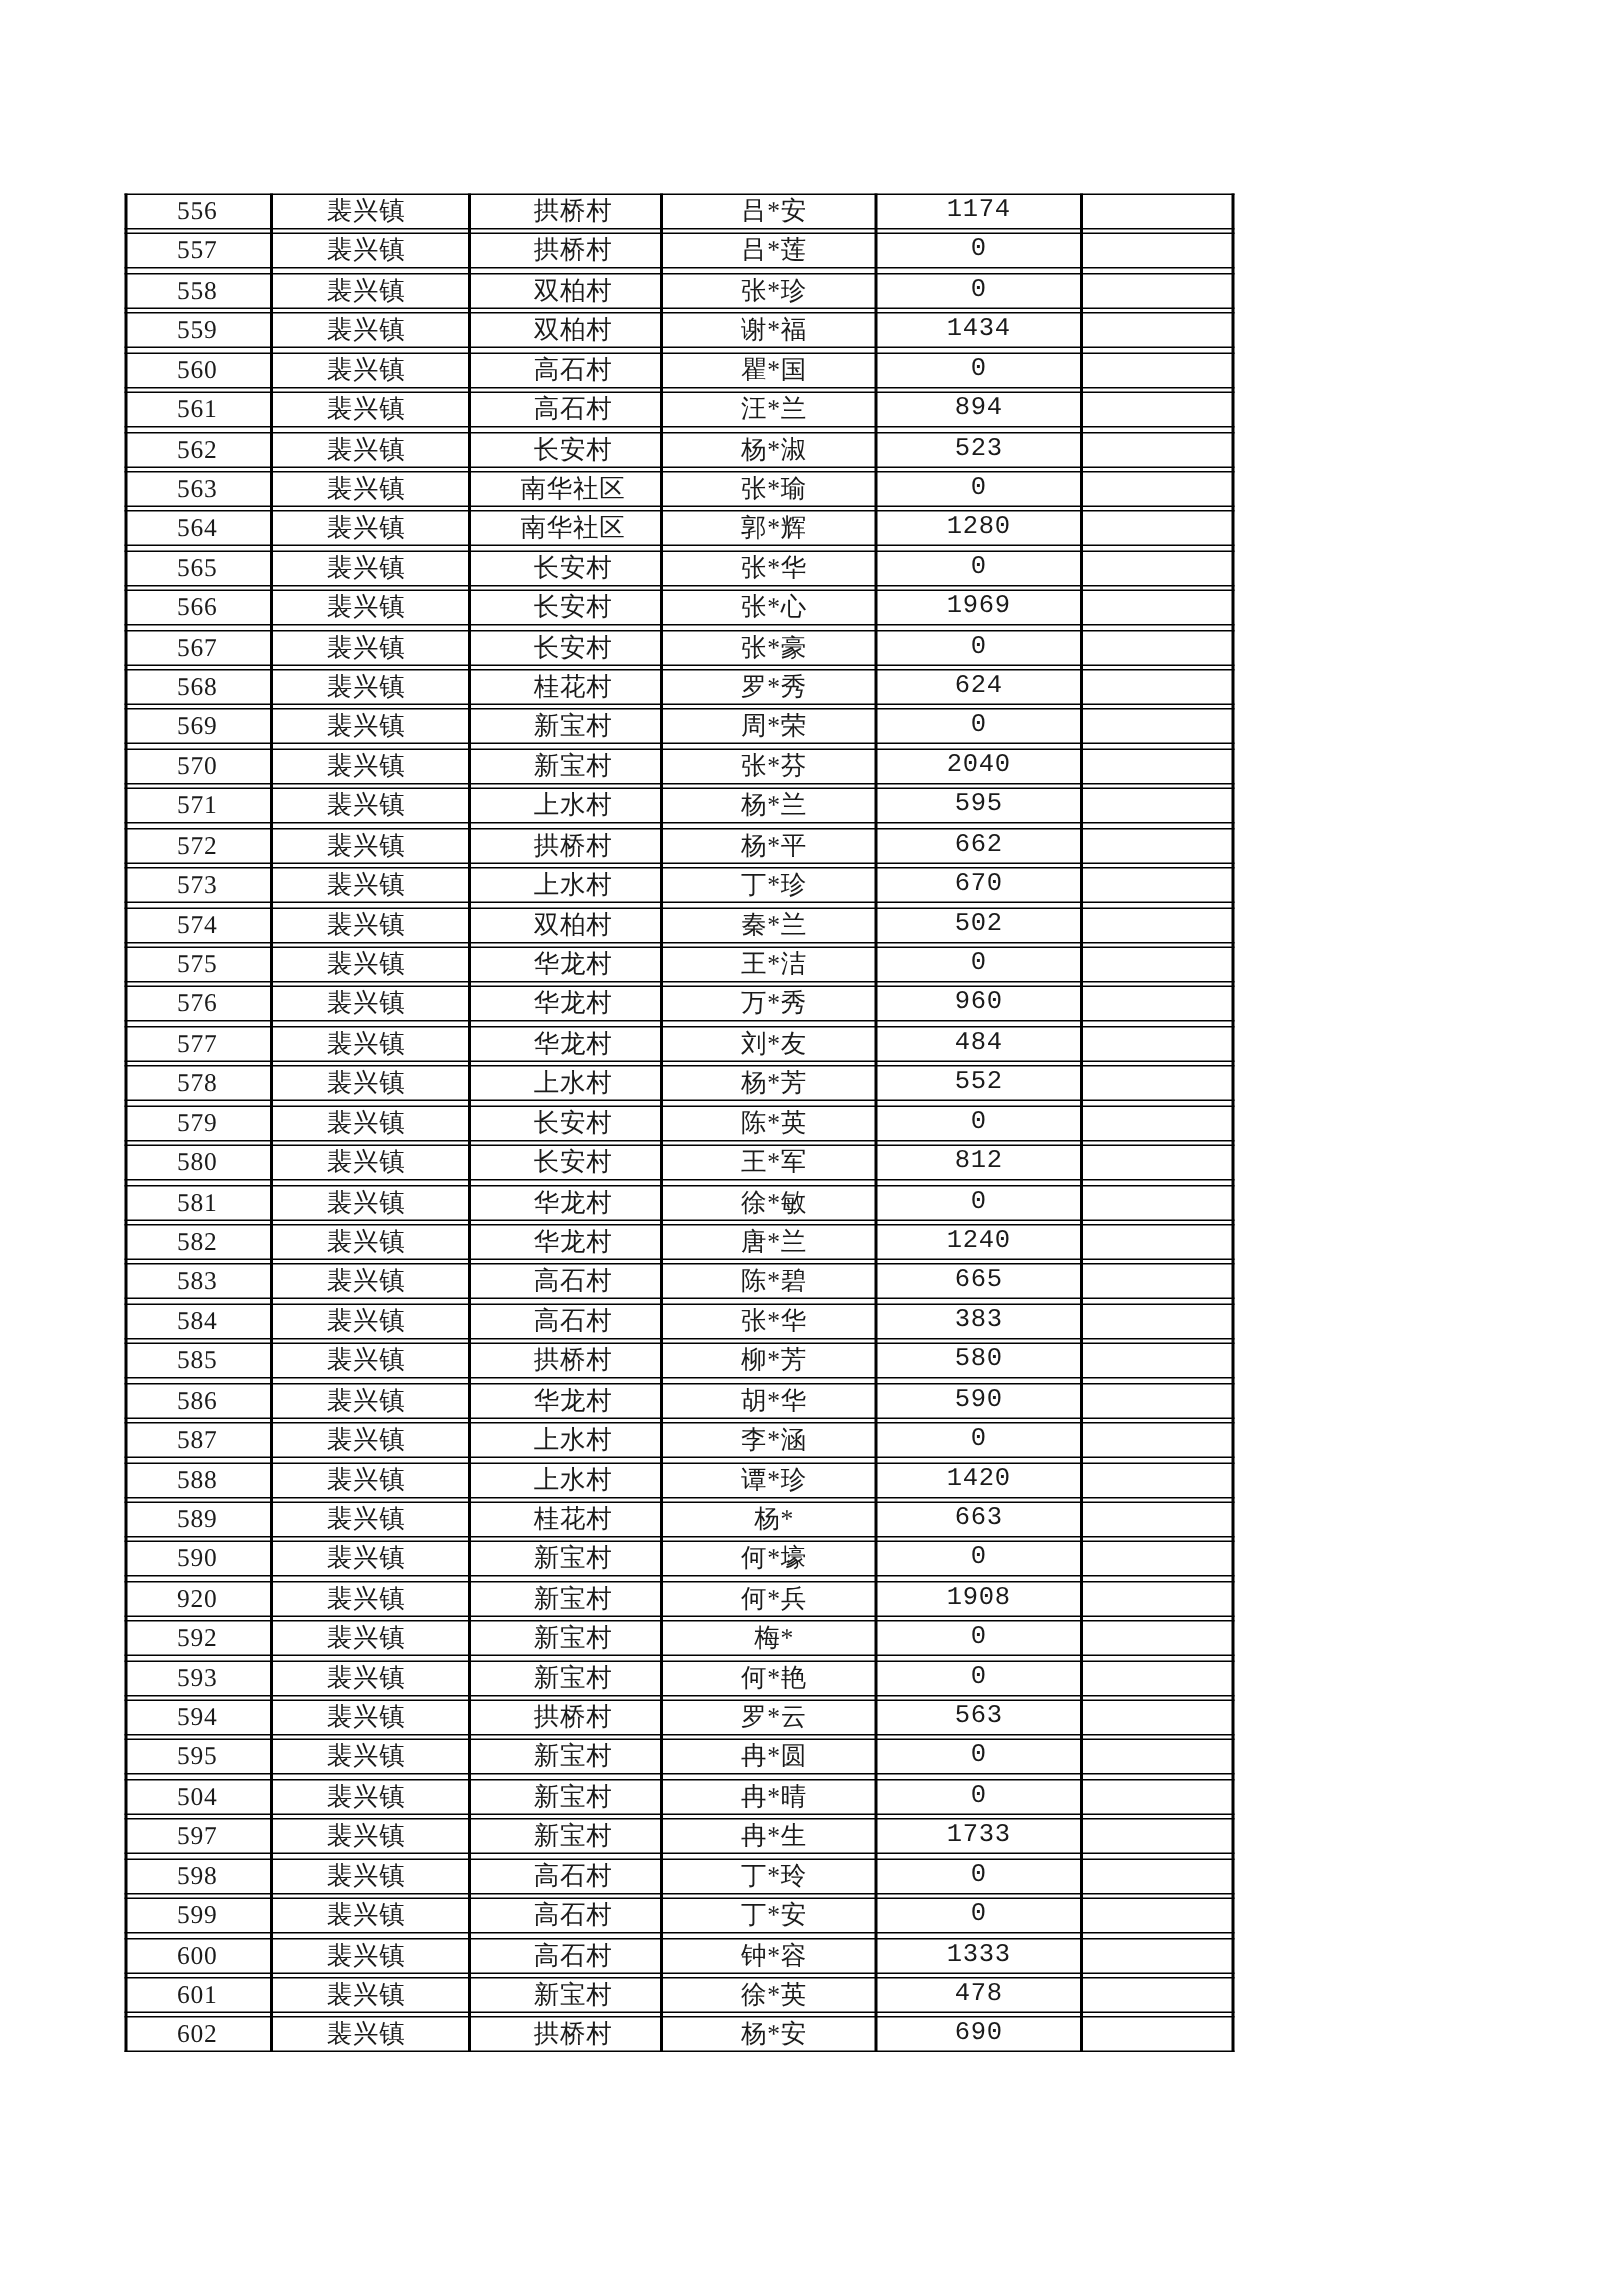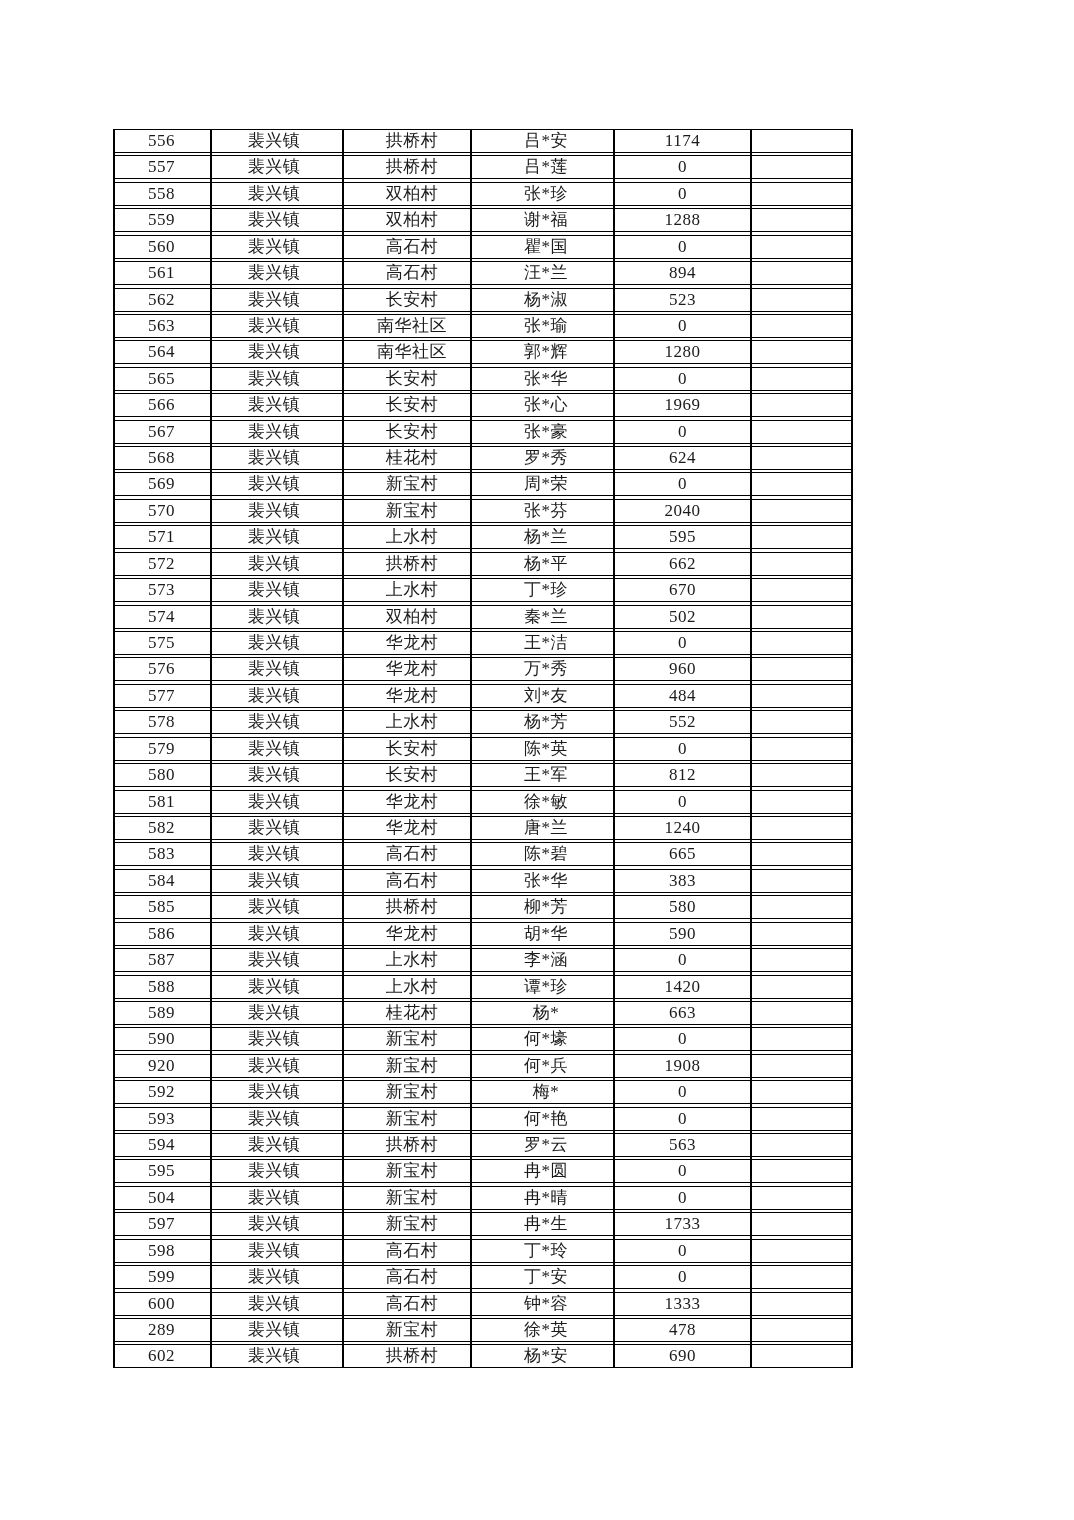--- a/index.html
+++ b/index.html
@@ -16,21 +16,21 @@
   }
   .page {
     position: absolute;
     left: 0; top: 0;
     width: 1074px;
     height: 1520px;
     background: #ffffff;
   }
   .sheet-table {
     position: absolute;
-    left: 113px;
+    left: 83px;
     top: 129px;
     width: 741px;
   }
   .rows {
     position: relative;
     width: 740px;
   }
   .row {
     box-sizing: border-box;
     height: 24px;
@@ -48,21 +48,21 @@
     color: #1b1b1b;
     letter-spacing: 0.5px;
     white-space: nowrap;
     overflow: hidden;
     line-height: 20px;
   }
   .c0 { width: 97px; }
   .c1 { width: 128px; }
   .c2 { width: 148px; }
   .c3 { width: 120px; }
-  .c4 { width: 153px; }
+  .c4 { width: 153px; font-family: Liberation Mono, monospace; }
   .c5 { width: 103px; }
   .vline {
     position: absolute;
     top: 0;
     bottom: 0;
     width: 1.7px;
     background: #000000;
   }
   .vl0 { left: 0; }
   .vl1 { left: 97px; }
@@ -101,21 +101,21 @@
         <div class="cell c2">双柏村</div>
         <div class="cell c3">张*珍</div>
         <div class="cell c4">0</div>
         <div class="cell c5"></div>
       </div>
         <div class="row">
         <div class="cell c0">559</div>
         <div class="cell c1">裴兴镇</div>
         <div class="cell c2">双柏村</div>
         <div class="cell c3">谢*福</div>
-        <div class="cell c4">1288</div>
+        <div class="cell c4">1434</div>
         <div class="cell c5"></div>
       </div>
         <div class="row">
         <div class="cell c0">560</div>
         <div class="cell c1">裴兴镇</div>
         <div class="cell c2">高石村</div>
         <div class="cell c3">瞿*国</div>
         <div class="cell c4">0</div>
         <div class="cell c5"></div>
       </div>
@@ -433,21 +433,21 @@
       </div>
         <div class="row">
         <div class="cell c0">600</div>
         <div class="cell c1">裴兴镇</div>
         <div class="cell c2">高石村</div>
         <div class="cell c3">钟*容</div>
         <div class="cell c4">1333</div>
         <div class="cell c5"></div>
       </div>
         <div class="row">
-        <div class="cell c0">289</div>
+        <div class="cell c0">601</div>
         <div class="cell c1">裴兴镇</div>
         <div class="cell c2">新宝村</div>
         <div class="cell c3">徐*英</div>
         <div class="cell c4">478</div>
         <div class="cell c5"></div>
       </div>
         <div class="row">
         <div class="cell c0">602</div>
         <div class="cell c1">裴兴镇</div>
         <div class="cell c2">拱桥村</div>

